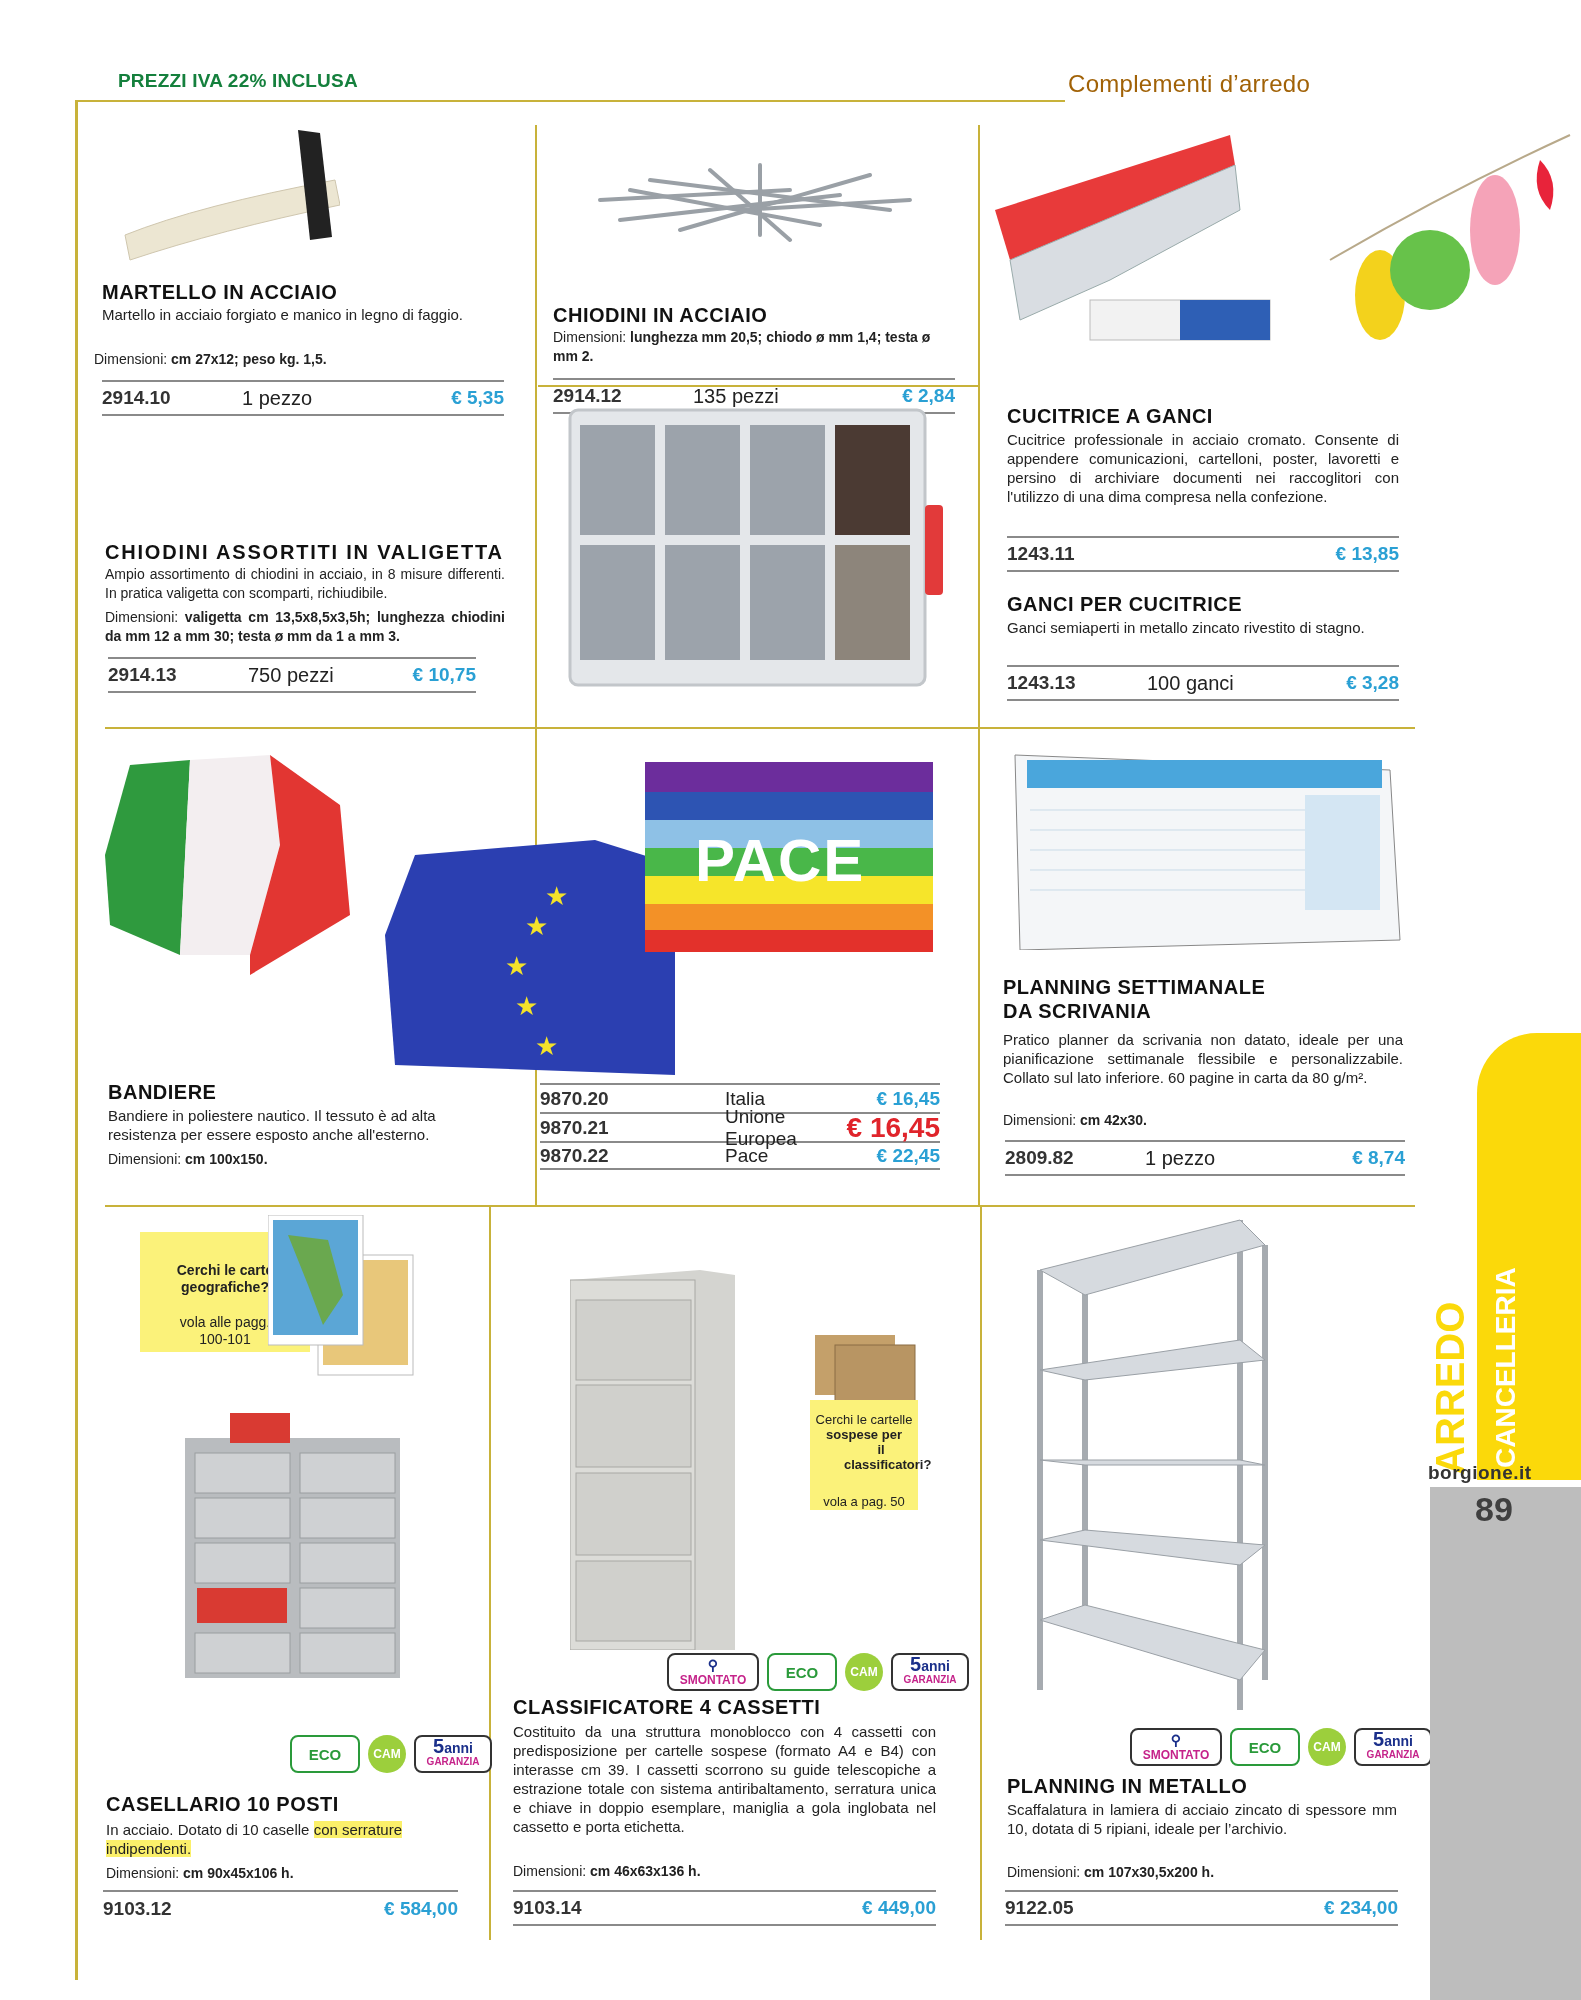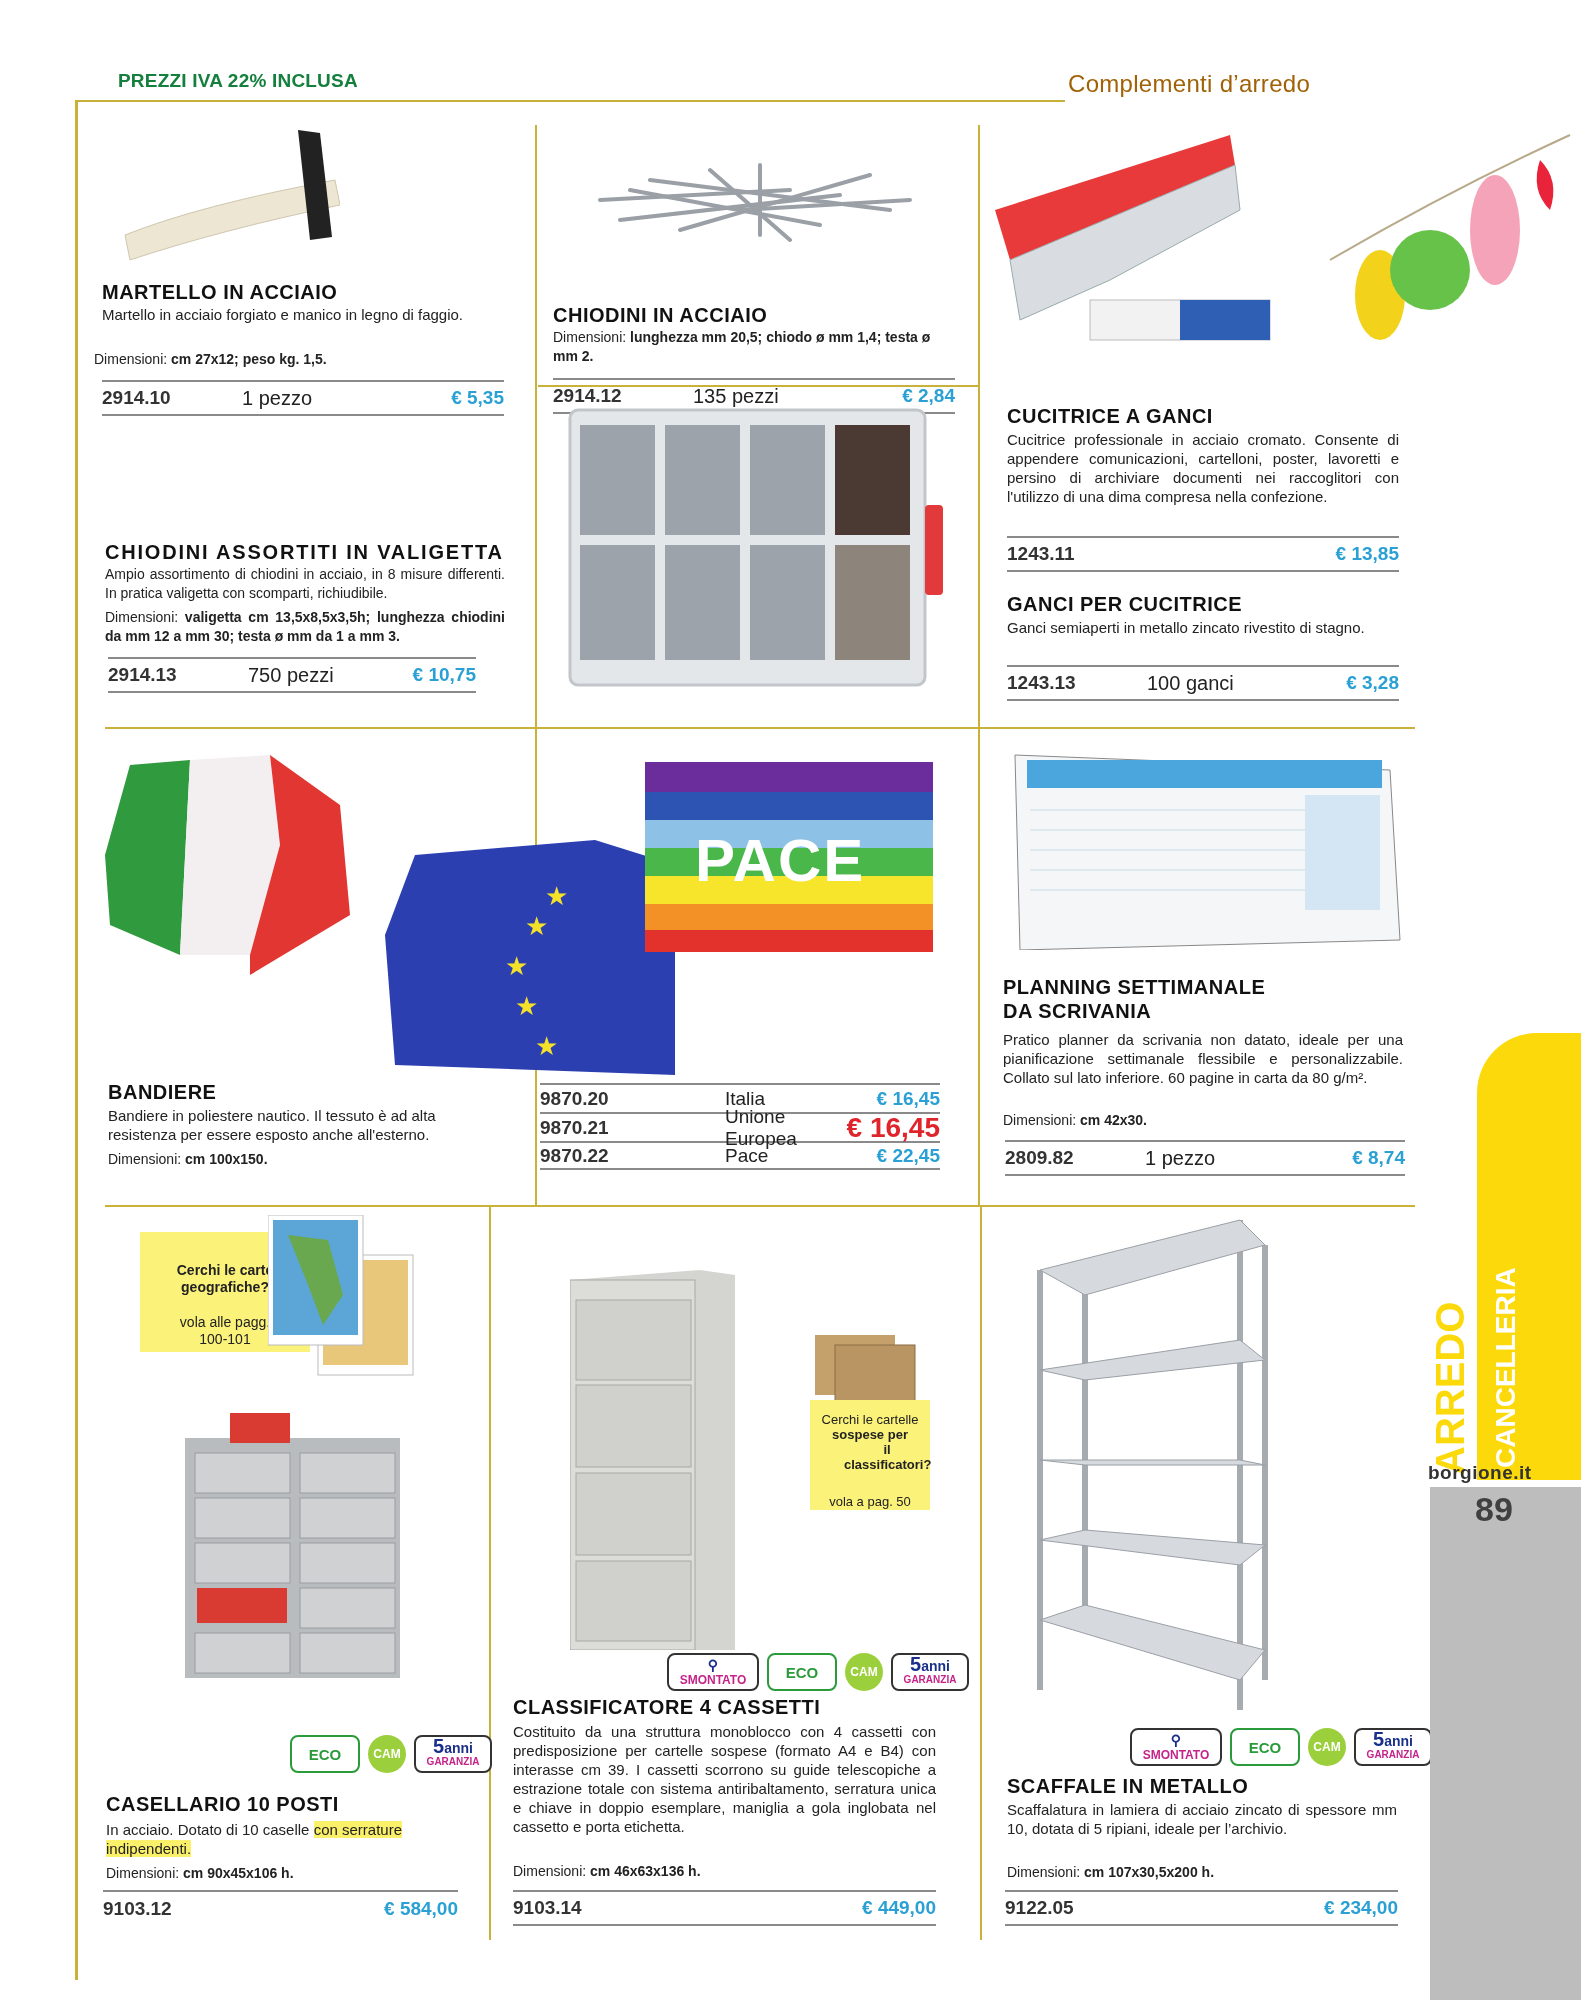--- a/index.html
+++ b/index.html
@@ -275,21 +275,21 @@
     <rect x="6" y="35" width="115" height="80"></rect>
       <rect x="6" y="120" width="115" height="82"></rect>
     <rect x="6" y="208" width="115" height="82"></rect>
       <rect x="6" y="296" width="115" height="80"></rect>
   </g>
 </svg>
 <svg class="img" style="left:810px; top:1325px;" width="110" height="90" viewBox="0 0 110 90">
   <rect x="5" y="10" width="80" height="60" fill="#c4a06a"></rect>
   <rect x="25" y="20" width="80" height="65" fill="#b89563" stroke="#8a6c44"></rect>
 </svg>
-<div class="callout" style="left:810px; top:1400px; width:120px; height:110px; padding-top:12px; font-size:13px; line-height:15px;">
+<div class="callout" style="left:810px; top:1400px; width:108px; height:110px; padding-top:12px; font-size:13px; line-height:15px;">
   <div>Cerchi le cartelle</div>
   <div style="font-weight:bold;">sospese per</div>
   <div style="font-weight:bold;margin-left:34px;">il classificatori?</div>
   <div style="margin-top:22px;">vola a pag. 50</div>
 </div>
 <div class="badges" style="left:667px; top:1653px;">
   <div class="badge badge-smontato">
     <span style="color:#1a2f8a; font-size:14px;">⚲</span>
     <span>SMONTATO</span>
   </div>
@@ -329,21 +329,21 @@
     <span style="color:#1a2f8a; font-size:14px;">⚲</span>
     <span>SMONTATO</span>
   </div>
   <div class="badge badge-eco">ECO</div>
   <div class="badge badge-cam">CAM</div>
   <div class="badge badge-garanzia">
     <span class="n"><span>5</span><span style="font-size:14px;">anni</span></span>
     <span class="g">GARANZIA</span>
   </div>
 </div>
-<div class="ptitle" style="left:1007px; top:1774px;">SCAFFALE IN METALLO</div>
+<div class="ptitle" style="left:1007px; top:1774px;">PLANNING IN METALLO</div>
 <div class="pdesc" style="left:1007px; top:1800px; width:390px;">Scaffalatura in lamiera di acciaio zincato di spessore mm 10, dotata di 5 ripiani, ideale per l’archivio.</div>
 <div class="dim" style="left:1007px; top:1863px;"><span>Dimensioni:</span> <b>cm 107x30,5x200 h.</b></div>
 <div class="price-row" style="left:1005px; top:1890px; width:393px;">
   <span class="code">9122.05</span>
   <span class="qty"></span>
   <span class="price">€ 234,00</span>
 </div>
 
 <div class="side-tab"></div>
 <div class="vtext" style="left:1428px; top:1475px; font-size:40px; color:#fbd90a;">ARREDO</div>

